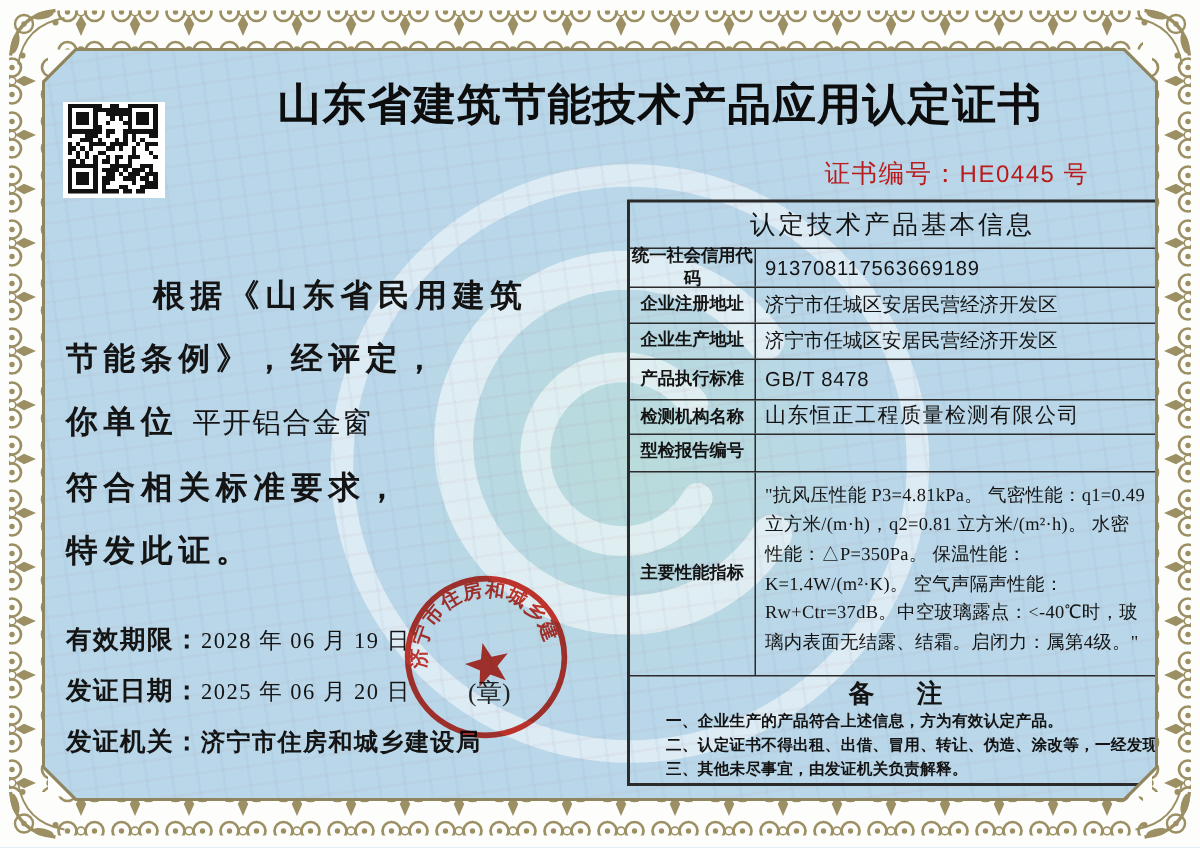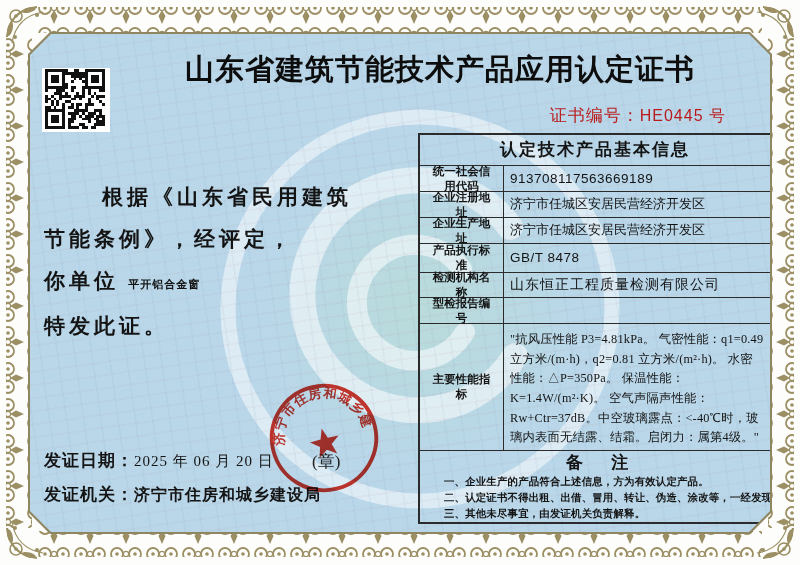--- a/index.html
+++ b/index.html
@@ -15,34 +15,34 @@
                repeating-linear-gradient(82deg, rgba(100,130,170,0.055) 0 2px, transparent 2px 17px);}
   .wm{position:absolute;left:170px;top:50px;pointer-events:none;}
   .qr{position:absolute;left:12px;top:34px;width:66px;height:62px;background:#fff;padding:1px;}
   .title{position:absolute;left:86px;top:16px;width:648px;text-align:center;font-family:"Liberation Sans",sans-serif;
     font-weight:900;font-size:29px;letter-spacing:1px;color:#0d0d0d;white-space:nowrap;}
   .certno{position:absolute;top:70px;right:44px;font-size:17px;letter-spacing:1px;color:#b91c1c;}
   .certno .num{font-family:"Liberation Sans",sans-serif;font-size:16px;}
   .company{position:absolute;left:14px;top:106px;font-size:18px;letter-spacing:2px;font-weight:600;}
   .para{position:absolute;left:14px;top:142px;width:372px;font-size:21px;letter-spacing:4px;line-height:42px;font-weight:600;}
   .para .indent{padding-left:58px;}
-  .para .product{font-size:11px;letter-spacing:1px;font-weight:700;}
+  .para .product{font-size:19px;letter-spacing:1px;font-weight:400;}
   .fieldrow{position:absolute;left:14px;white-space:nowrap;}
   .fieldrow .flabel{font-size:17px;font-weight:bold;letter-spacing:1px;}
   .fieldrow .fvalue{font-size:15px;letter-spacing:1px;}
   .fieldrow .fvalue-strong{font-size:16px;font-weight:bold;letter-spacing:1px;}
   .seal-note{position:absolute;left:282px;top:416px;font-size:17px;color:#222;}
   .seal{position:absolute;left:236px;top:346px;width:116px;height:116px;mix-blend-mode:multiply;opacity:.93;z-index:5;}
   
   .itable{position:absolute;left:388px;top:99px;width:354px;height:391px;border:2px solid #2b2b2b;box-sizing:border-box;display:flex;flex-direction:column;}
-  .t-header{height:30px;line-height:30px;text-align:center;font-size:17px;font-weight:bold;letter-spacing:2px;border-bottom:1px solid #2b2b2b;}
+  .t-header{height:30px;line-height:30px;text-align:center;font-size:17px;font-weight:normal;letter-spacing:2px;border-bottom:1px solid #2b2b2b;}
   .t-row{display:flex;border-bottom:1px solid #2b2b2b;}
   .t-row:last-of-type{border-bottom:1px solid #2b2b2b;}
   .t-label{width:84px;flex:0 0 84px;border-right:1px solid #2b2b2b;display:flex;align-items:center;justify-content:center;
-    font-size:11.5px;font-weight:bold;text-align:center;padding:0 12px;box-sizing:border-box;line-height:1.3;}
+    font-size:11.5px;font-weight:bold;text-align:center;padding:0 0;box-sizing:border-box;line-height:1.3;}
   .t-value{flex:1;display:flex;align-items:center;padding:2px 6px;font-size:13px;box-sizing:border-box;line-height:1.3;}
   .t-value.mono{font-family:"Liberation Sans",sans-serif;font-size:13.5px;letter-spacing:.5px;}
   .t-value.perf{font-size:12.3px;line-height:1.6;align-items:flex-start;padding-top:6px;letter-spacing:.2px;}
   .t-remarks{flex:1;padding:1px 8px 0 24px;}
   .remarks-title{text-align:center;font-size:17px;font-weight:bold;letter-spacing:12px;line-height:22px;}
   .remark{font-size:10.4px;font-weight:bold;line-height:1.55;letter-spacing:.2px;white-space:nowrap;}
 </style>
 </head>
 <body>
 
@@ -361,23 +361,27 @@
 
     <div class="certno">
       <span>证书编号：</span><span class="num">HE0445 号</span>
     </div>
 
 
     <div class="para">
       <div class="indent">根据《山东省民用建筑</div>
       <div>节能条例》，经评定，</div>
       <div><span>你单位</span> <span class="product">平开铝合金窗</span></div>
+      <div>符合相关标准要求，</div>
       <div>特发此证。</div>
     </div>
 
+    <div class="fieldrow" style="top:381px">
+      <span class="flabel">有效期限：</span><span class="fvalue">2028 年 06 月 19 日</span>
+    </div>
     <div class="fieldrow" style="top:415px">
       <span class="flabel">发证日期：</span><span class="fvalue">2025 年 06 月 20 日</span>
     </div>
     <div class="seal-note">(章)</div>
     <div class="fieldrow" style="top:449px">
       <span class="flabel">发证机关：</span><span class="fvalue-strong">济宁市住房和城乡建设局</span>
     </div>
 
     <svg class="seal" viewBox="0 0 120 120">
       <g transform="rotate(-14 60 60)">

